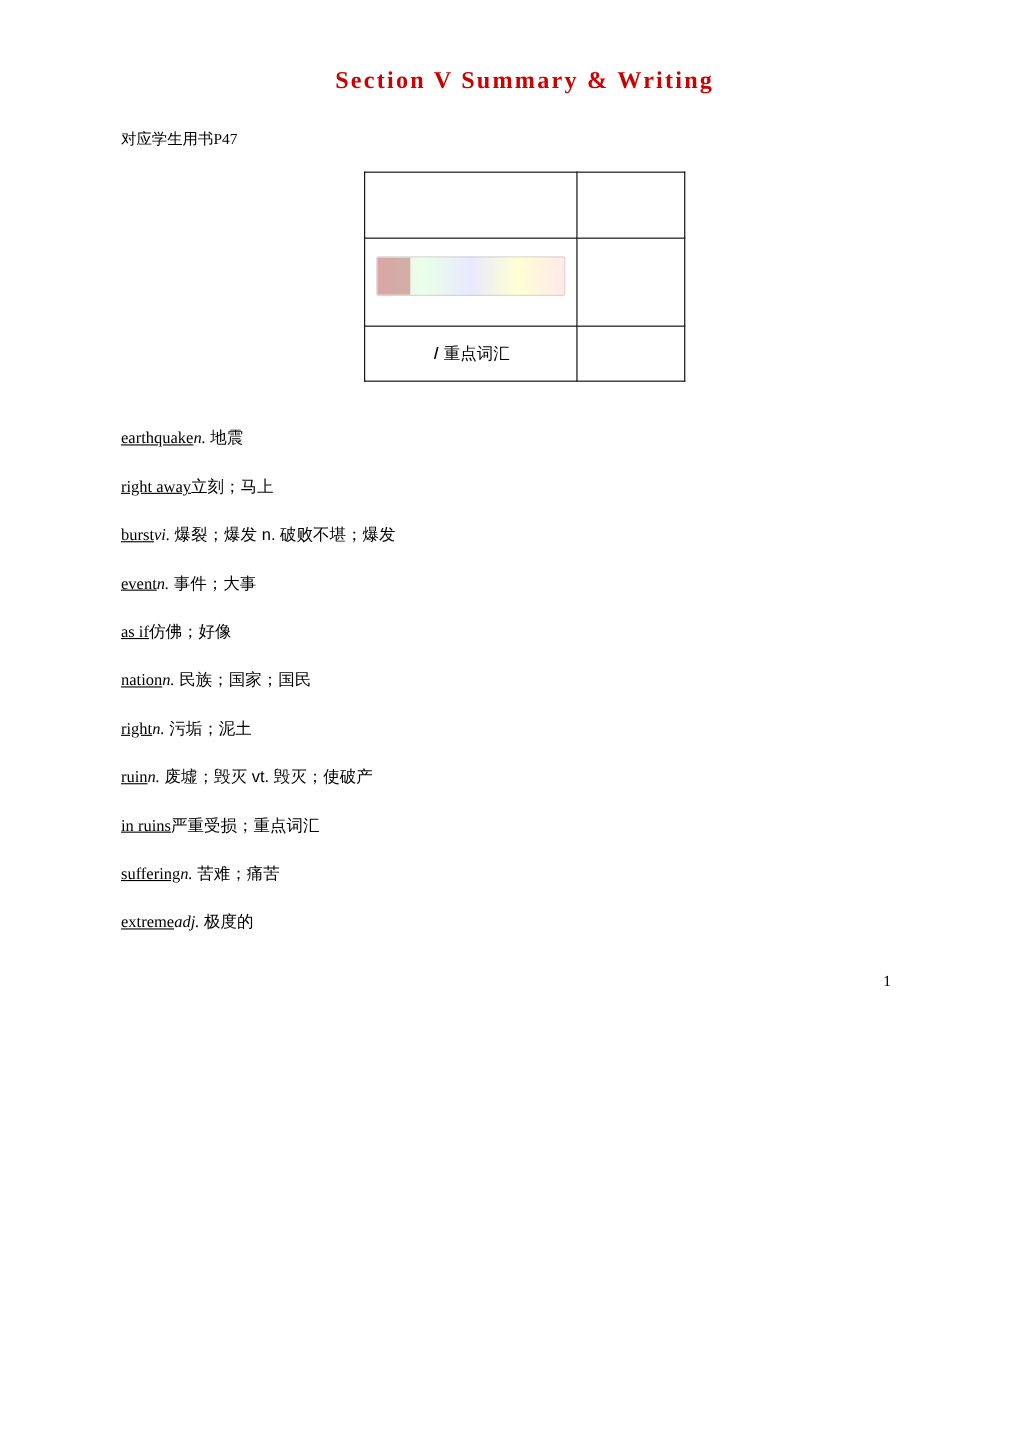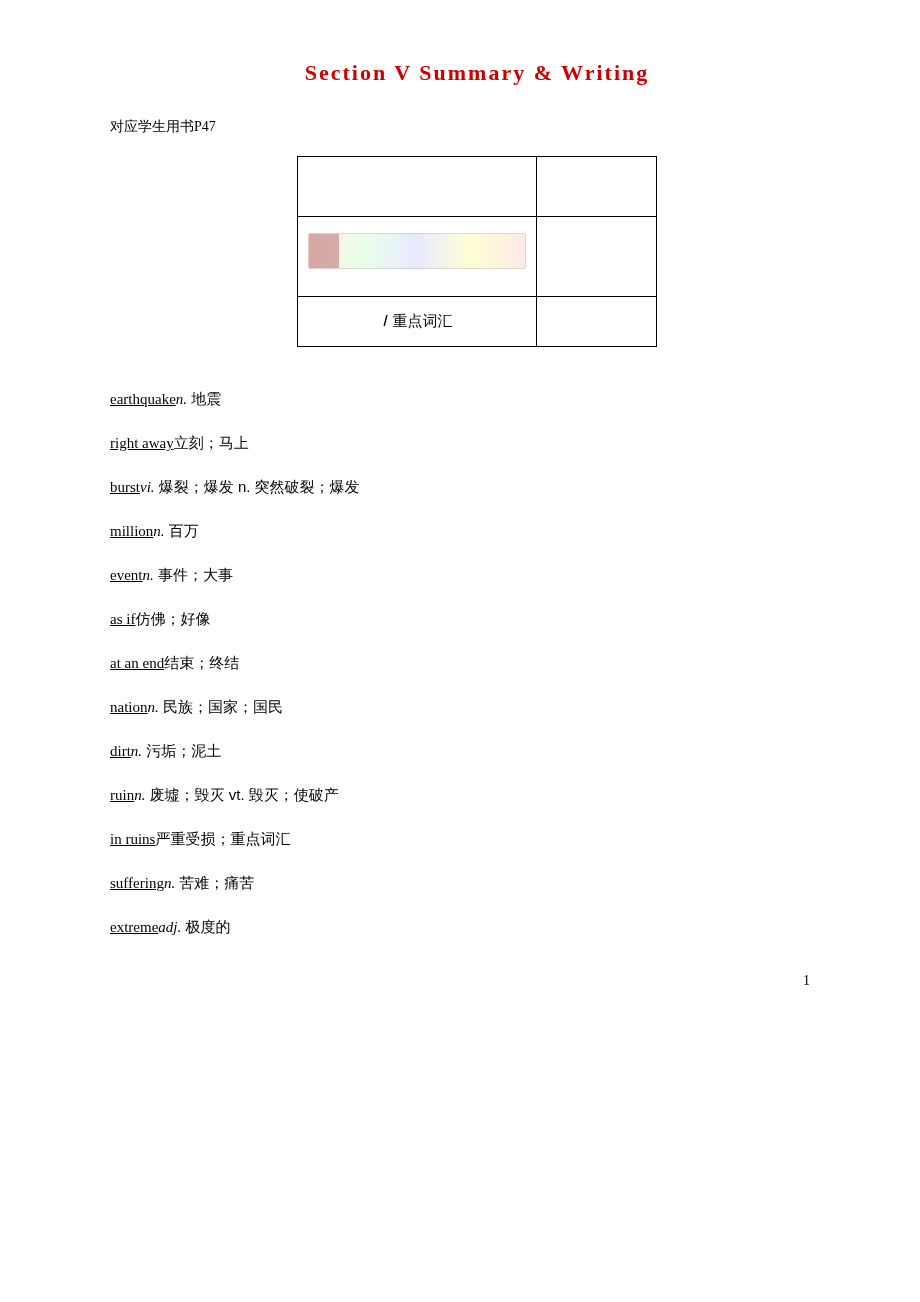--- a/index.html
+++ b/index.html
@@ -36,21 +36,21 @@
     .subtitle {
       font-size: 14px;
       color: #000;
       margin-bottom: 20px;
       font-family: "SimSun", serif;
     }
 
     
     .content-table {
       border-collapse: collapse;
-      width: 360px;
+      width: 292px;
       margin: 0 auto 40px auto;
     }
 
     .content-table td {
       border: 1px solid #000;
       padding: 8px 12px;
       vertical-align: top;
     }
 
     .content-table .cell-top-left {
@@ -186,27 +186,25 @@
           <span class="cell-roman">Ⅰ</span><span>重点词汇</span>
         </td>
         <td class="cell-label-right"></td>
       </tr>
     </tbody>
   </table>
 
   <div class="vocab-section">
   <div class="vocab-item"><span class="vocab-term">earthquake</span><span class="vocab-pos">n.</span><span class="vocab-def"> 地震</span></div>
       <div class="vocab-item"><span class="vocab-term">right away</span><span class="vocab-pos"></span><span class="vocab-def">立刻；马上</span></div>
-      <div class="vocab-item"><span class="vocab-term">burst</span><span class="vocab-pos">vi.</span><span class="vocab-def"> 爆裂；爆发  n. 突然破裂；爆发</span></div>
-      <div class="vocab-item"><span class="vocab-term">million</span><span class="vocab-pos">n.</span><span class="vocab-def"> 百万</span></div>
+      <div class="vocab-item"><span class="vocab-term">burst</span><span class="vocab-pos">vi.</span><span class="vocab-def"> 爆裂；爆发  n. 破败不堪；爆发</span></div>
       <div class="vocab-item"><span class="vocab-term">event</span><span class="vocab-pos">n.</span><span class="vocab-def"> 事件；大事</span></div>
       <div class="vocab-item"><span class="vocab-term">as if</span><span class="vocab-pos"></span><span class="vocab-def">仿佛；好像</span></div>
-      <div class="vocab-item"><span class="vocab-term">at an end</span><span class="vocab-pos"></span><span class="vocab-def">结束；终结</span></div>
       <div class="vocab-item"><span class="vocab-term">nation</span><span class="vocab-pos">n.</span><span class="vocab-def"> 民族；国家；国民</span></div>
-      <div class="vocab-item"><span class="vocab-term">dirt</span><span class="vocab-pos">n.</span><span class="vocab-def"> 污垢；泥土</span></div>
+      <div class="vocab-item"><span class="vocab-term">right</span><span class="vocab-pos">n.</span><span class="vocab-def"> 污垢；泥土</span></div>
       <div class="vocab-item"><span class="vocab-term">ruin</span><span class="vocab-pos">n.</span><span class="vocab-def"> 废墟；毁灭  vt. 毁灭；使破产</span></div>
       <div class="vocab-item"><span class="vocab-term">in ruins</span><span class="vocab-pos"></span><span class="vocab-def">严重受损；重点词汇</span></div>
       <div class="vocab-item"><span class="vocab-term">suffering</span><span class="vocab-pos">n.</span><span class="vocab-def"> 苦难；痛苦</span></div>
       <div class="vocab-item"><span class="vocab-term">extreme</span><span class="vocab-pos">adj.</span><span class="vocab-def"> 极度的</span></div>
     </div>
 
   <div class="page-number">1</div>
 
 </div>
 

